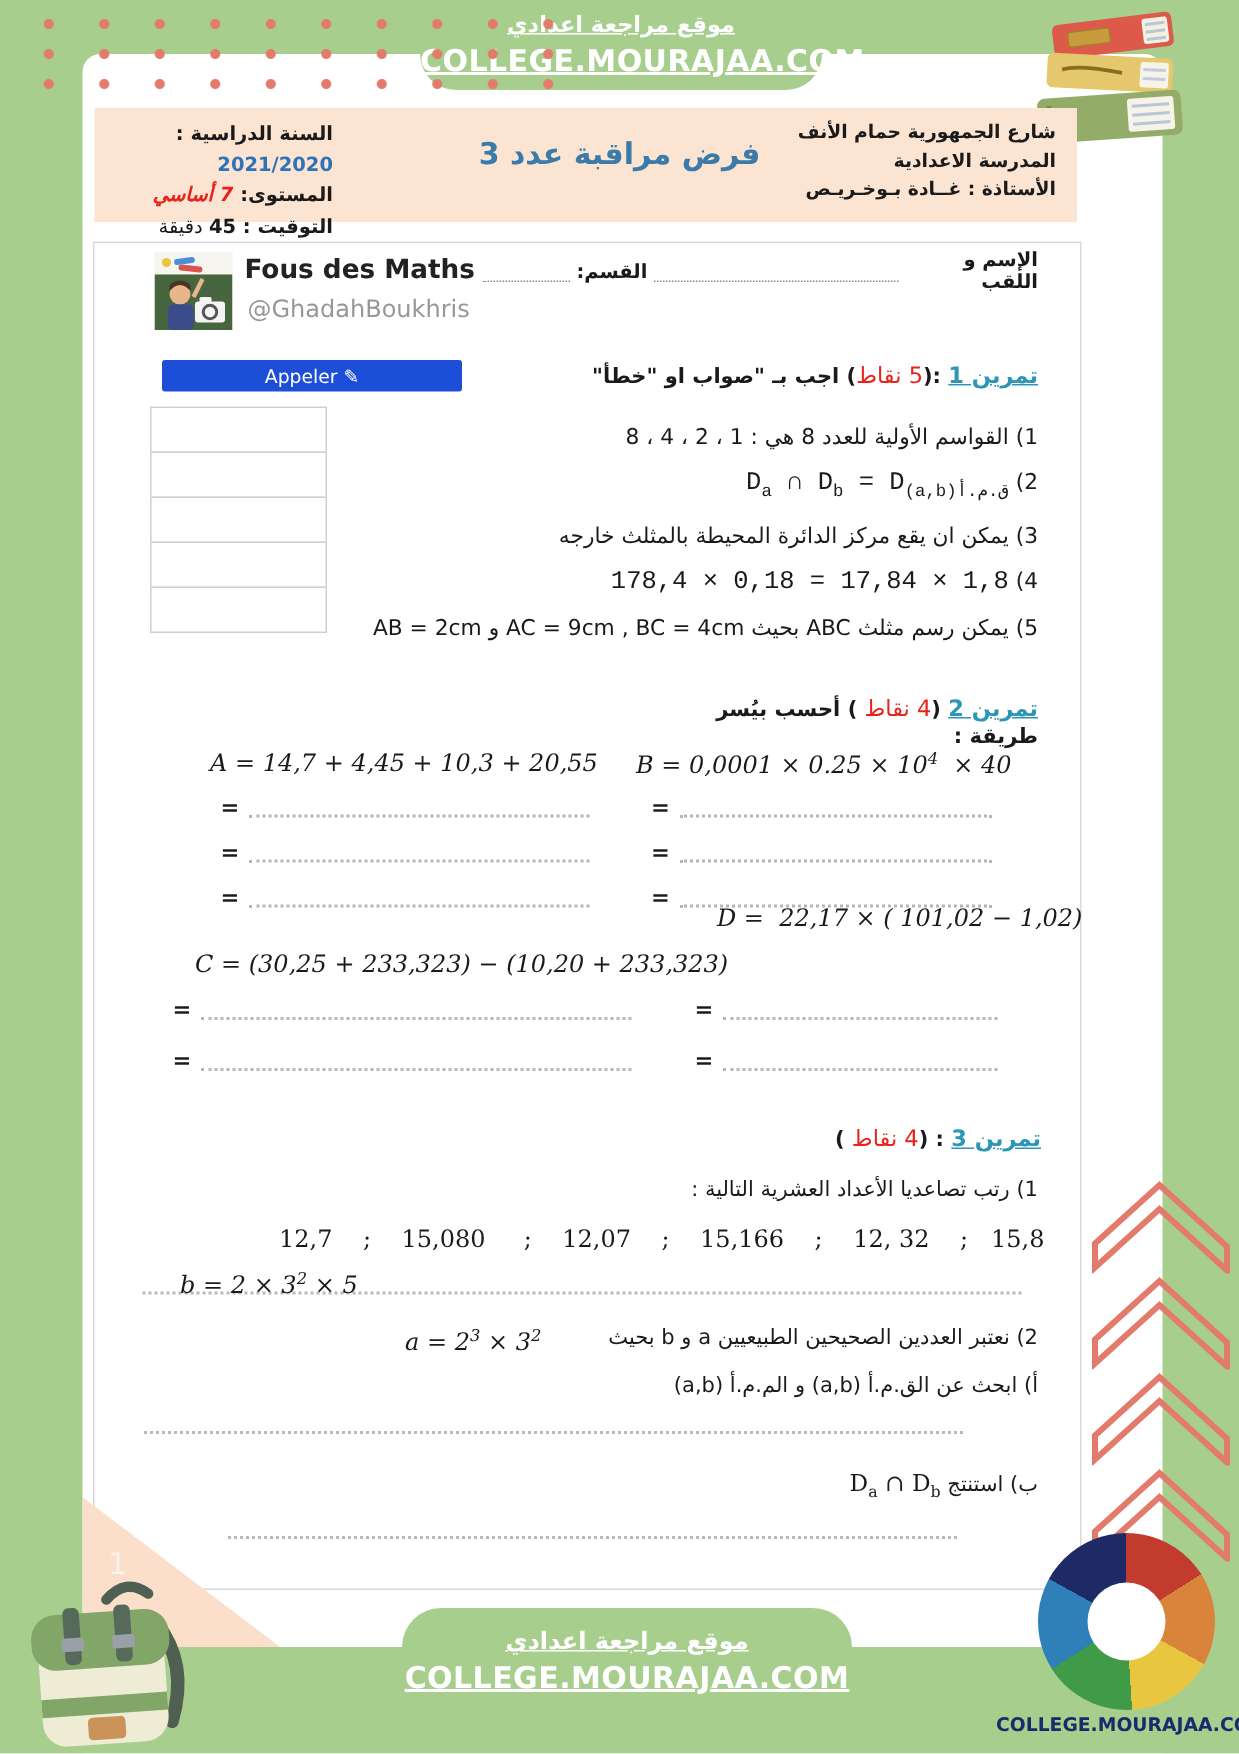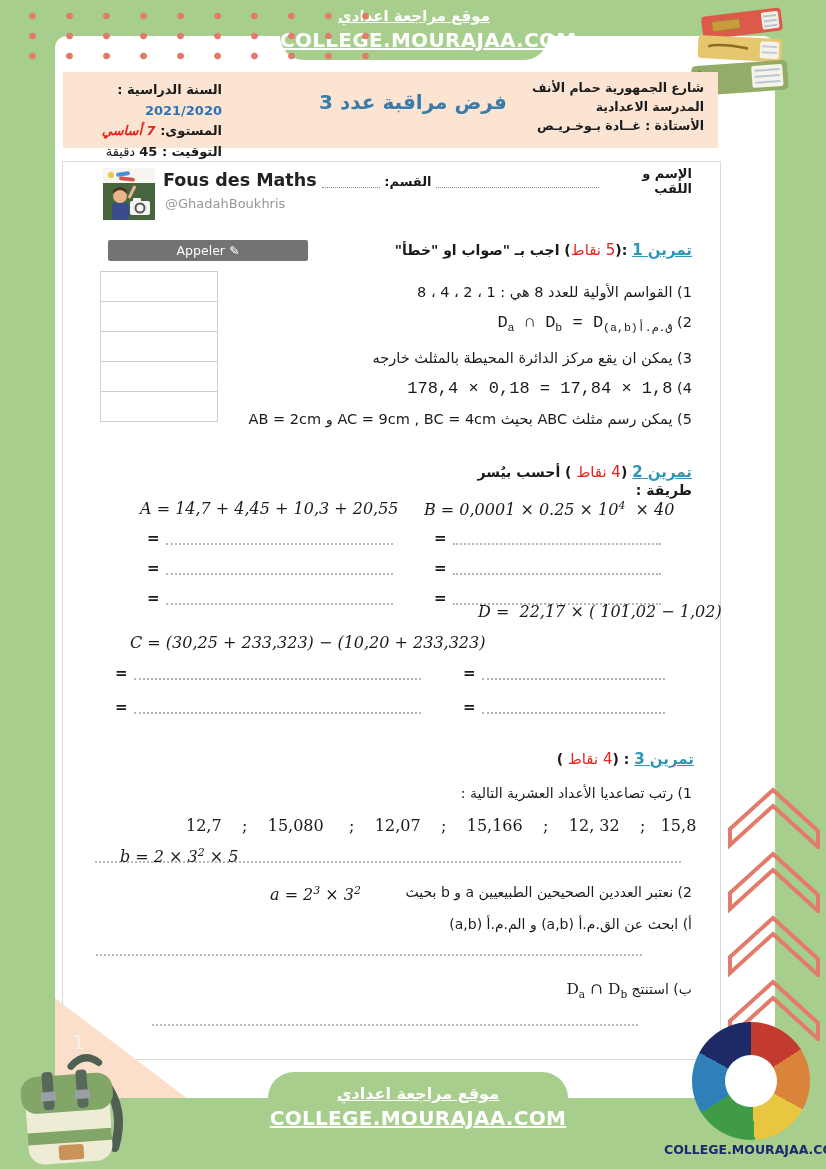--- a/index.html
+++ b/index.html
@@ -20,22 +20,22 @@
         background-size:37px 20px;background-position:8px 4px;}
 
   
   #hdr{left:63px;top:72px;width:655px;height:76px;background:#fce4d3;}
   #school{right:122px;top:78px;width:240px;direction:rtl;text-align:right;font-size:12.5px;font-weight:bold;line-height:19px;}
   #title{left:300px;top:90px;width:226px;text-align:center;font-size:20px;font-weight:bold;color:#3a7ba9;}
   #info{left:60px;top:80px;width:162px;direction:rtl;text-align:right;font-size:13px;font-weight:bold;line-height:20.5px;}
   .blue{color:#2e73b8;}
   .red{color:#e8231a;font-style:italic;}
   #prof-name{left:163px;top:170px;font-size:17.5px;font-weight:bold;color:#222;}
-  #prof-handle{left:165px;top:196px;font-size:13px;color:#979797;}
-  #call-btn{left:108px;top:240px;width:200px;height:21px;background:#737373;color:#fff;font-size:12.5px;
+  #prof-handle{left:165px;top:196px;font-size:16px;color:#979797;}
+  #call-btn{left:108px;top:240px;width:200px;height:21px;background:#1d4ed8;color:#fff;font-size:12.5px;
             text-align:center;line-height:21px;border-radius:2px;cursor:pointer;}
   #student{left:318px;top:172px;width:374px;height:18px;direction:rtl;display:flex;align-items:center;
            font-size:13px;font-weight:bold;}
   .leader{border-bottom:1.6px dotted #8a8a8a;height:13px;margin:0 4px;}
 
   
   .exhdr{direction:rtl;text-align:right;font-size:15px;}
   .ex-title{color:#2b96b5;font-weight:bold;text-decoration:underline;}
   .pts{color:#e8231a;font-weight:normal;}
   .ex-instr{font-weight:bold;font-size:14px;}

